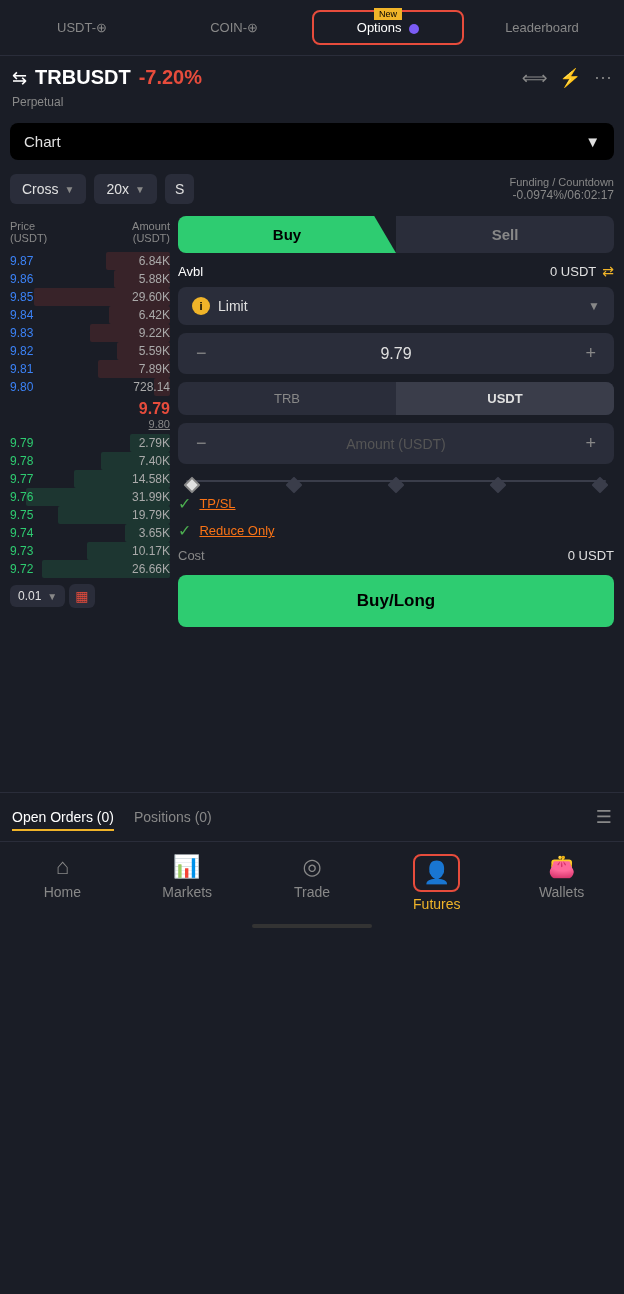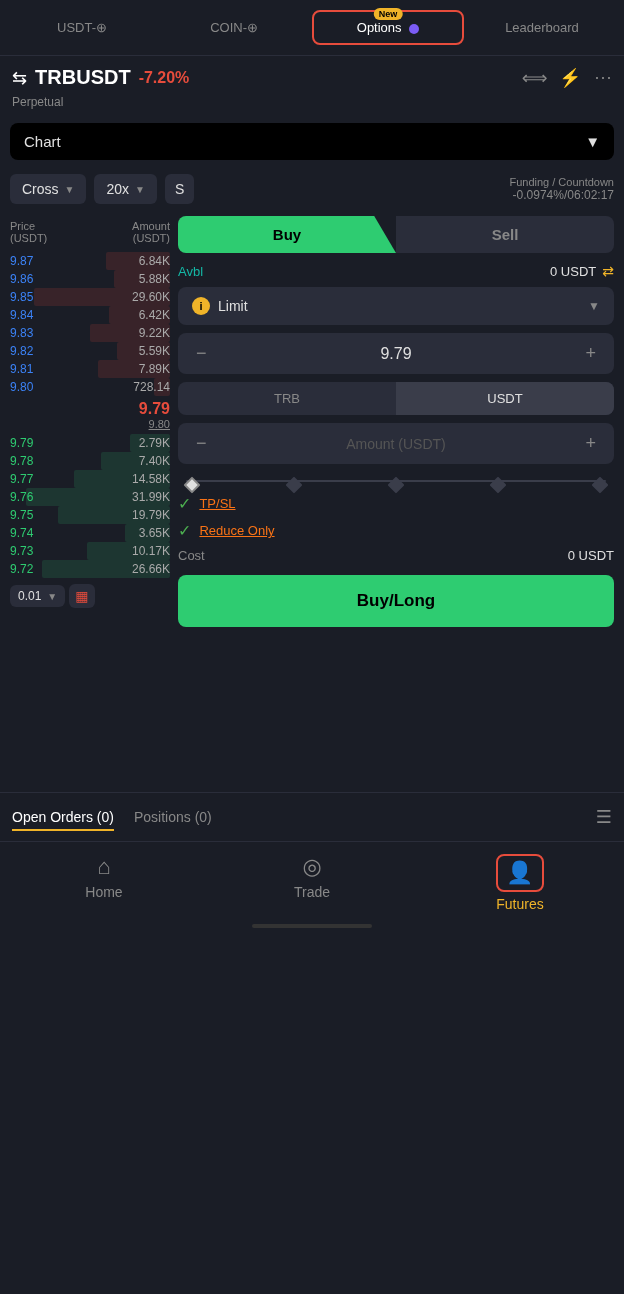--- a/index.html
+++ b/index.html
@@ -39,23 +39,23 @@
     }
     .tab-item.leaderboard { color: #888; }
     .new-badge {
       position: absolute;
       top: -4px;
       left: 50%;
       transform: translateX(-50%);
       background: #f0b429;
       color: #000;
       font-size: 9px;
-      font-weight: bold;
+      font-weight: normal;
       padding: 1px 5px;
-      border-radius: 6px;
+      border-radius: 0;
     }
     .options-dot {
       display: inline-block;
       width: 10px;
       height: 10px;
       background: #7b5cf5;
       border-radius: 50%;
       margin-left: 4px;
       vertical-align: middle;
     }
@@ -75,21 +75,21 @@
     .swap-icon {
       color: #fff;
       font-size: 18px;
     }
     .pair-name {
       font-size: 20px;
       font-weight: bold;
       color: #fff;
     }
     .pair-change {
-      font-size: 16px;
+      font-size: 20px;
       font-weight: bold;
       color: #e74c3c;
     }
     .header-right {
       display: flex;
       align-items: center;
       gap: 12px;
       color: #888;
       font-size: 18px;
     }
@@ -237,21 +237,21 @@
       background: #2a2d3a;
       color: #888;
     }
     .avbl-row {
       display: flex;
       justify-content: space-between;
       align-items: center;
       margin-bottom: 8px;
       font-size: 13px;
     }
-    .avbl-label { color: #14b8a6; }
+    .avbl-label { color: #ffffff; }
     .avbl-value { color: #e0e0e0; display: flex; align-items: center; gap: 6px; }
     .transfer-icon { color: #f0b429; font-size: 14px; }
 
     .order-type-row {
       display: flex;
       align-items: center;
       background: #2a2d3a;
       border-radius: 8px;
       padding: 10px 14px;
       margin-bottom: 8px;
@@ -302,21 +302,21 @@
       flex: 1;
       padding: 9px;
       text-align: center;
       font-size: 13px;
       cursor: pointer;
     }
     .cu-tab.inactive { color: #888; }
     .cu-tab.active-usdt {
       background: #3a3d4a;
       color: #e0e0e0;
-      font-weight: 400;
+      font-weight: 700;
     }
 
     .amount-row {
       display: flex;
       align-items: center;
       background: #2a2d3a;
       border-radius: 8px;
       padding: 10px 14px;
       margin-bottom: 12px;
       justify-content: space-between;
@@ -725,23 +725,31 @@
     <span class="orders-icon">☰</span>
   </div>
 </div>
 
 <div class="bottom-nav">
   <div class="nav-item">
     <span class="nav-icon home-icon"></span>
     <span class="nav-label">Home</span>
   </div>
   <div class="nav-item">
+    <span class="nav-icon markets-icon"></span>
+    <span class="nav-label">Markets</span>
+  </div>
+  <div class="nav-item">
     <span class="nav-icon trade-icon"></span>
     <span class="nav-label">Trade</span>
   </div>
   <div class="nav-item active-nav">
     <div class="nav-icon-wrap">
       <span class="nav-icon futures-icon"></span>
     </div>
     <span class="nav-label">Futures</span>
   </div>
+  <div class="nav-item">
+    <span class="nav-icon wallets-icon"></span>
+    <span class="nav-label">Wallets</span>
+  </div>
 </div>
 <div class="bottom-bar"></div>
 
 </body></html>

